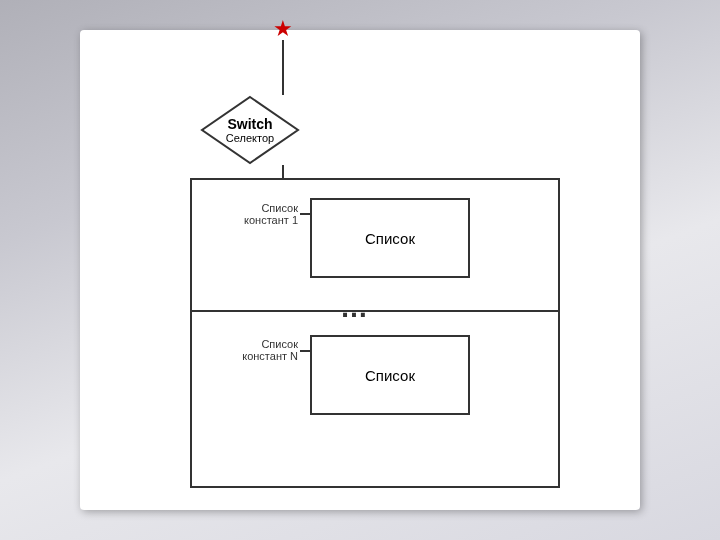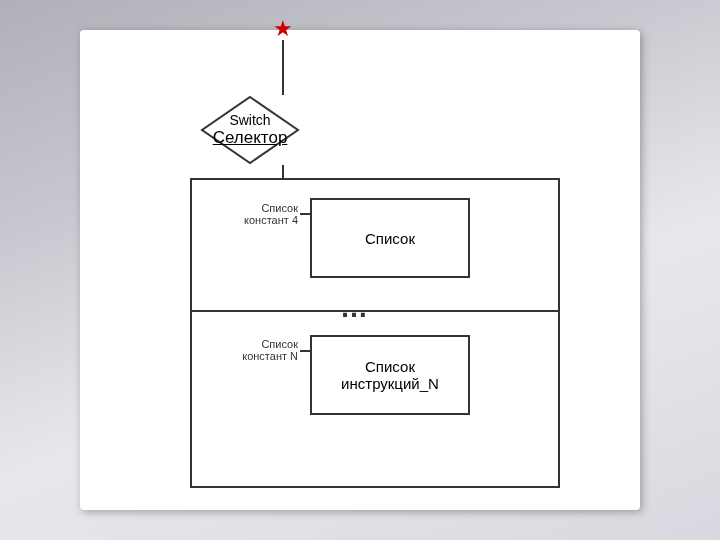--- a/index.html
+++ b/index.html
@@ -71,28 +71,27 @@
       position: absolute;
       top: 50%;
       left: 50%;
       transform: translate(-50%, -50%);
       text-align: center;
       z-index: 2;
     }
 
     .diamond-text .switch-title {
       font-size: 14px;
-      font-weight: normal;
+      font-weight: bold;
       color: #000;
     }
 
     .diamond-text .switch-sub {
-      font-size: 17px;
+      font-size: 11px;
       color: #000;
-      text-decoration: underline;
     }
 
     
     .outer-rect {
       position: absolute;
       top: 148px;
       left: 110px;
       width: 370px;
       height: 310px;
       border: 2px solid #333;
@@ -226,21 +225,21 @@
       <div class="switch-sub">Селектор</div>
     </div>
   </div>
 
   <div class="line-diamond-to-rect"></div>
 
   <div class="outer-rect"></div>
 
   <div class="label-const-1">
     <span>Список</span><br>
-    <span>констант 4</span>
+    <span>констант 1</span>
   </div>
 
   <div class="hline-1"></div>
 
   <div class="inner-box-1">
     <div class="inner-box-text">
       <span>Список</span><br>
     </div>
   </div>
 
@@ -251,17 +250,16 @@
   <div class="label-const-n">
     <span>Список</span><br>
     <span>констант N</span>
   </div>
 
   <div class="hline-n"></div>
 
   <div class="inner-box-n">
     <div class="inner-box-text">
       <span>Список</span><br>
-      <span>инструкций_N</span>
     </div>
   </div>
 
 </div>
 
 </body></html>

